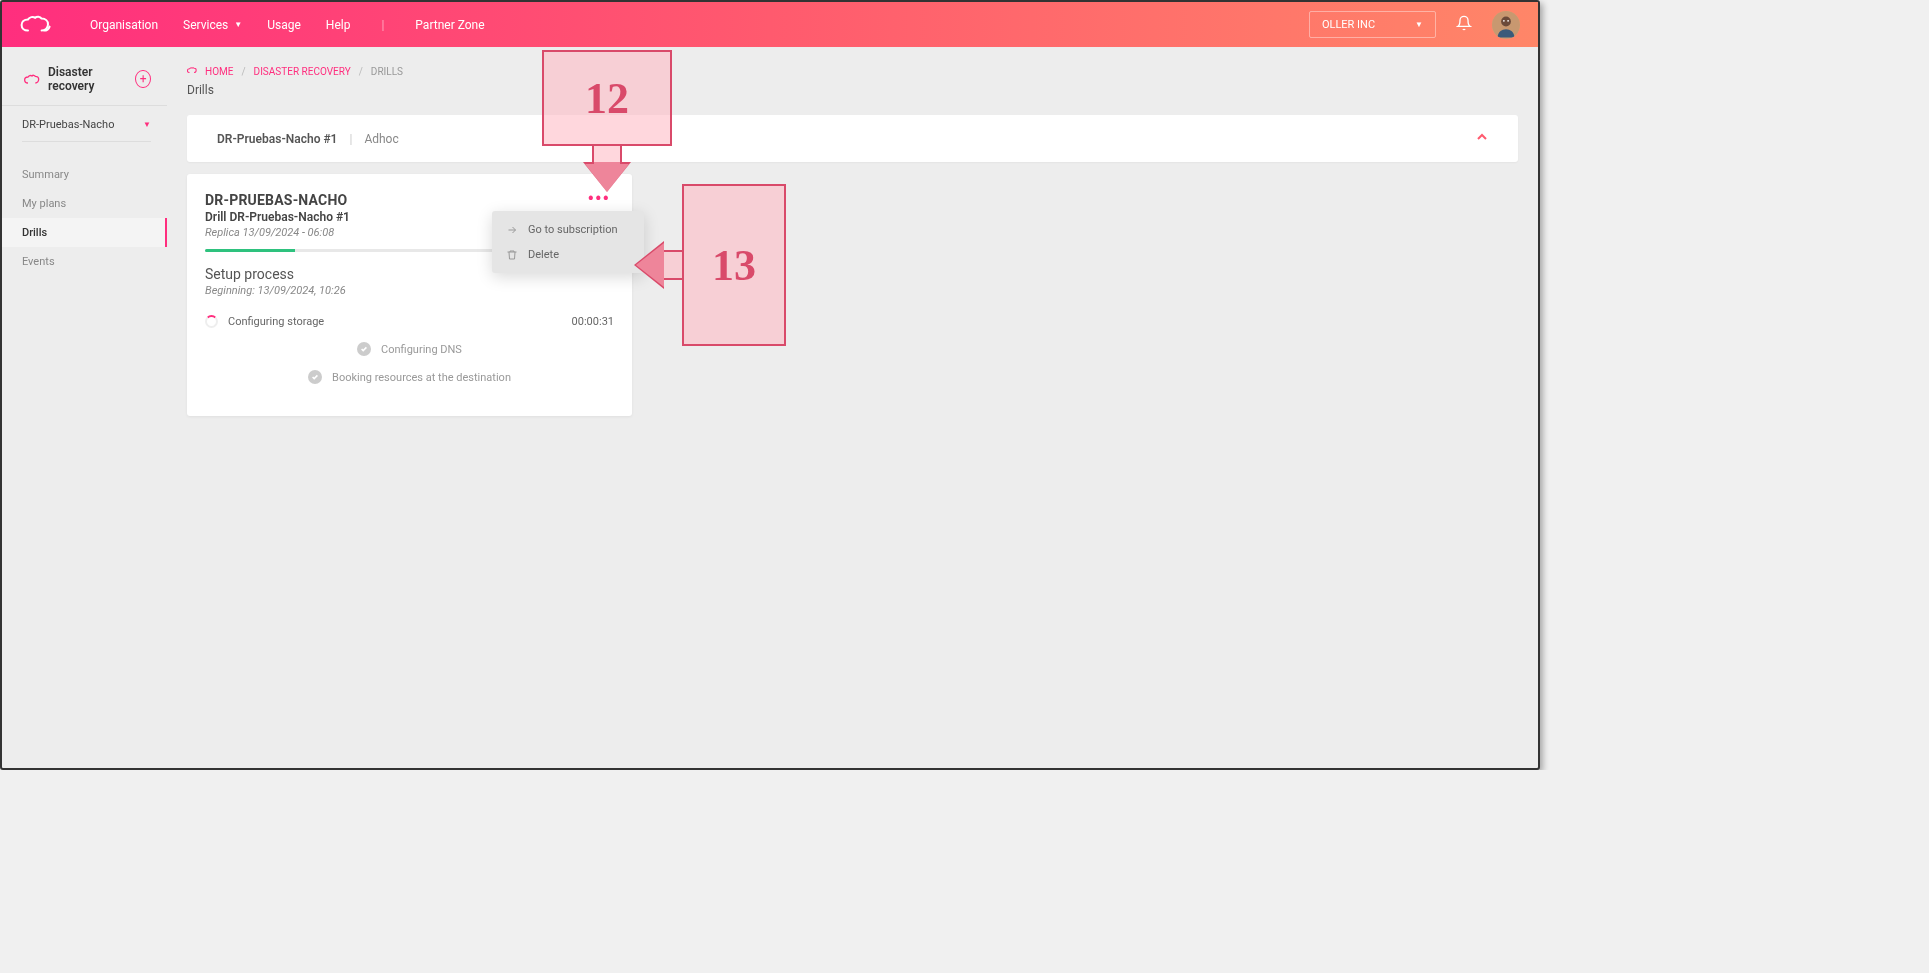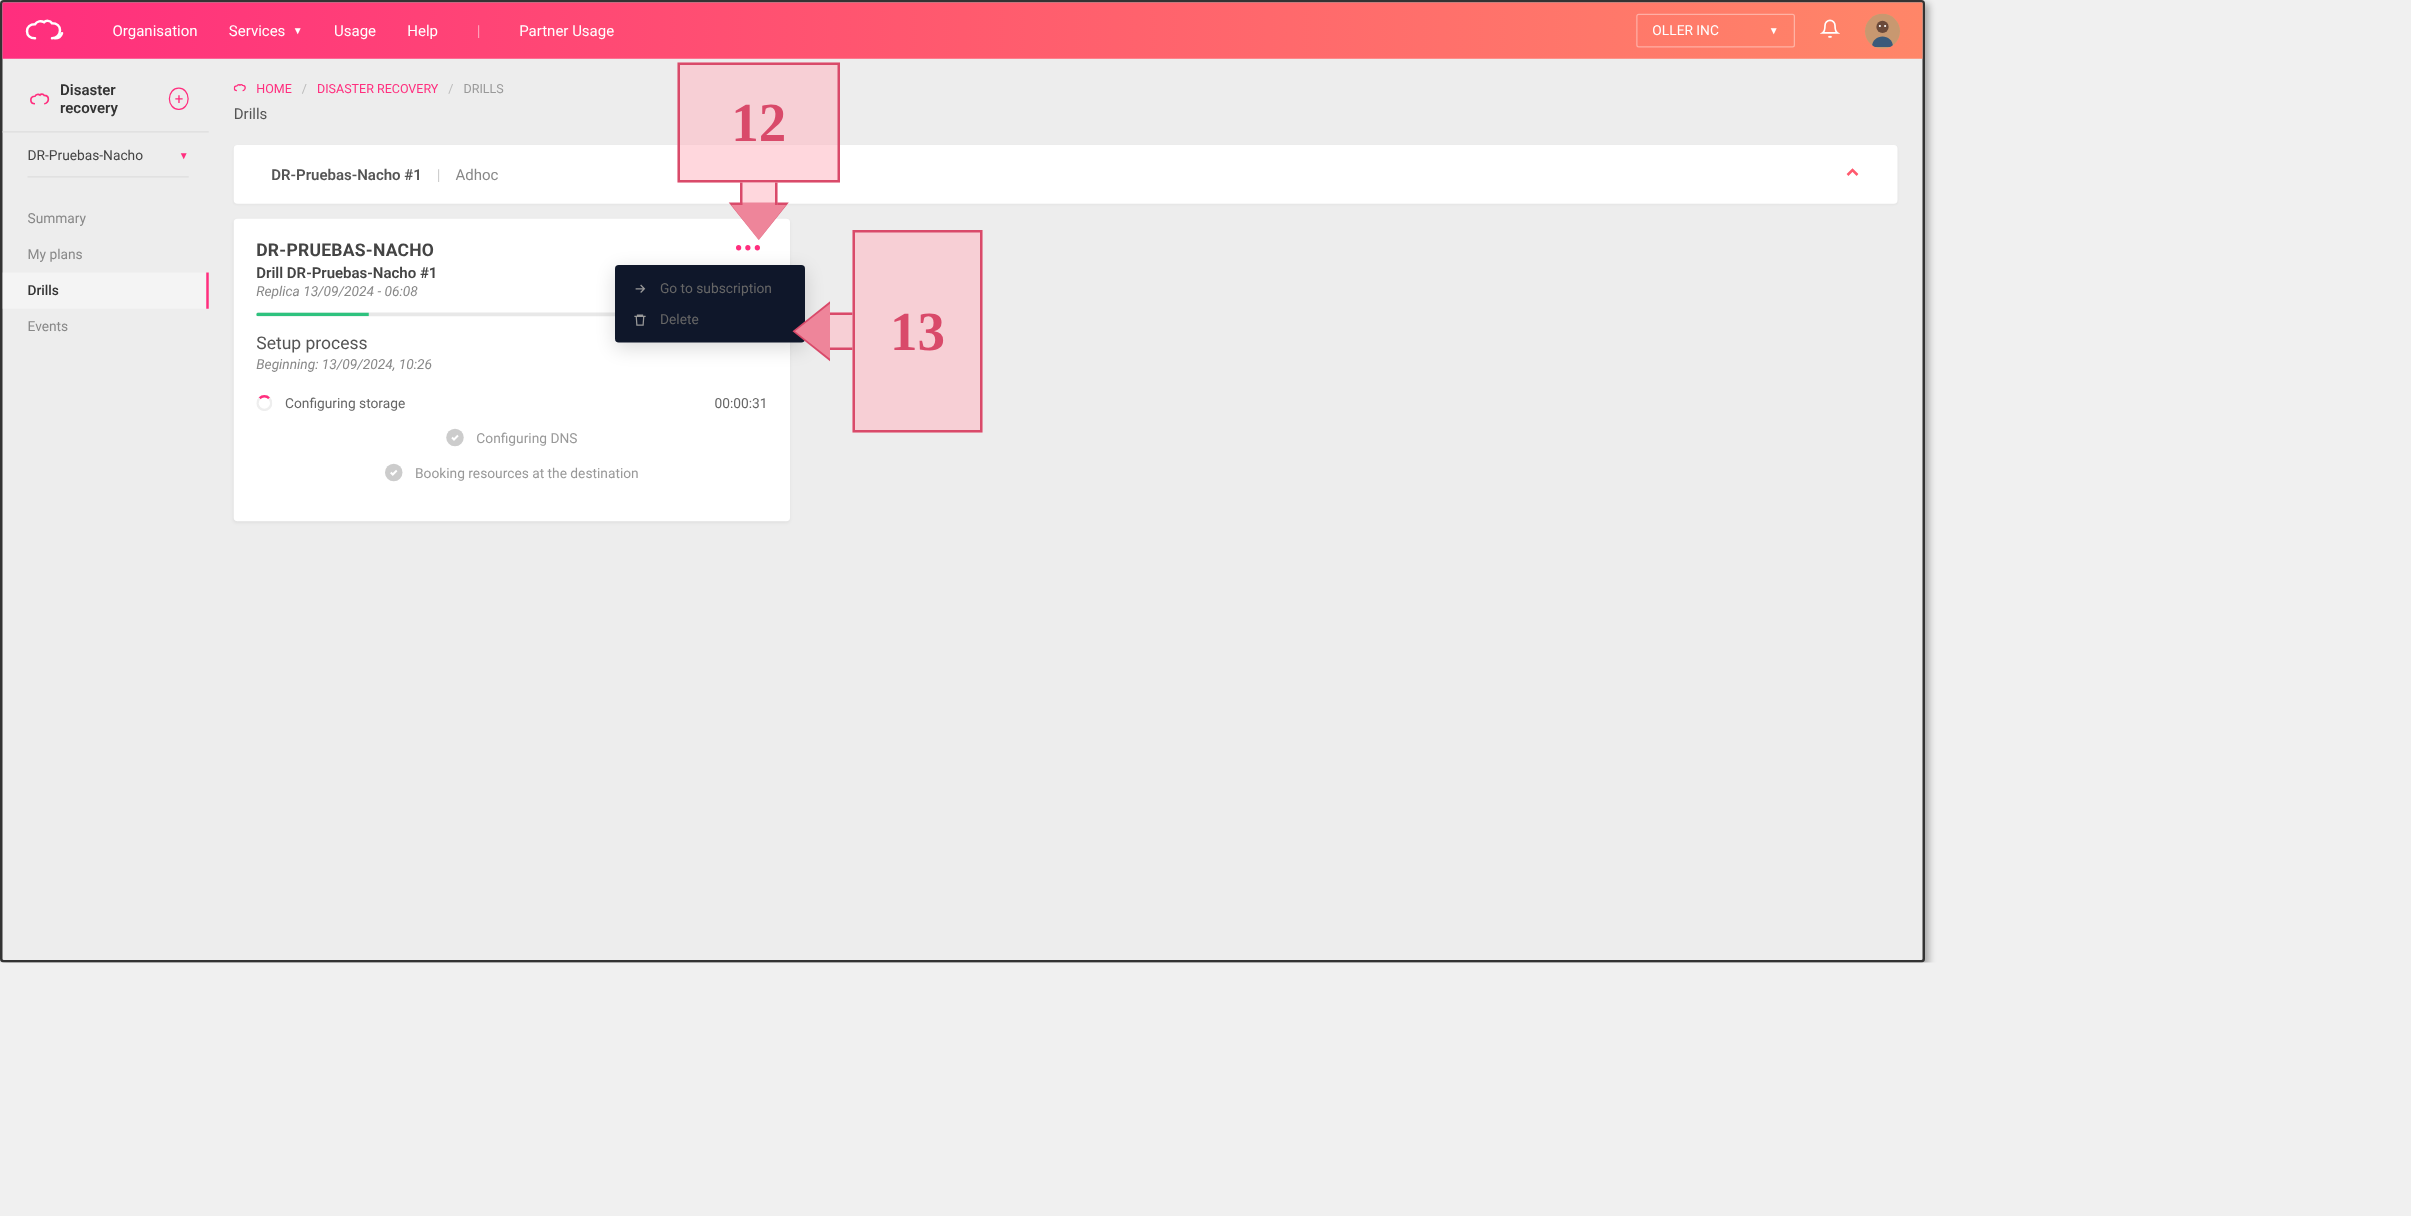--- a/index.html
+++ b/index.html
@@ -58,21 +58,21 @@
 .setup-title { font-size:14px; font-weight:400; color:#555; }
 .setup-meta { font-size:11px; font-style:italic; color:#888; margin-top:2px; margin-bottom:18px;}
 .step { display:flex; align-items:center; gap:10px; font-size:11px; color:#666; margin-bottom:14px;justify-content:center;}
 .step.idle { color:#999; }
 .step-icon-spin { width:13px; height:13px; border:2px solid #eee; border-top-color:#ff2e7e; border-radius:50%; }
 .step-icon-check { width:14px; height:14px; background:#ccc; border-radius:50%; display:flex; align-items:center; justify-content:center;}
 .step-icon-check svg { width:8px; height:8px; }
 .step .time { margin-left:auto; color:#666; }
 
 
-.dropdown { position:absolute; top: 37px; left: 305px; width: 152px; background:#0f172a; border-radius:3px; box-shadow: 0 4px 16px rgba(0,0,0,0.15); padding: 6px 0; z-index:10;}
+.dropdown { position:absolute; top: 37px; left: 305px; width: 152px; background:#e5e5e5; border-radius:3px; box-shadow: 0 4px 16px rgba(0,0,0,0.15); padding: 6px 0; z-index:10;}
 .dropdown-item { display:flex; align-items:center; gap:10px; padding: 6px 14px; font-size:11px; color:#666; cursor:pointer;}
 .dropdown-item svg { width:12px; height:12px; color:#999; }
 
 
 .callout { position:absolute; z-index:30; }
 .callout-box { background: rgba(255,182,193,0.55); border: 2px solid #d94a6a; display:flex; align-items:center; justify-content:center; font-size: 44px; font-weight:700; color:#d94a6a; font-family: Georgia, serif; }
 .callout-arrow-down { width:0; height:0; border-left: 22px solid transparent; border-right: 22px solid transparent; border-top: 28px solid rgba(255,182,193,0.55); margin: 0 auto; position:relative;}
 .callout-arrow-down::before { content:''; position:absolute; top:-30px; left:-24px; width:0;height:0; border-left:24px solid transparent; border-right:24px solid transparent; border-top:30px solid #d94a6a; z-index:-1;}
 .callout-arrow-stem-v { width: 30px; height: 18px; background: rgba(255,182,193,0.55); border-left:2px solid #d94a6a; border-right:2px solid #d94a6a; margin:0 auto;}
 .callout-arrow-left-wrap { display:flex; align-items:center; }
@@ -100,21 +100,21 @@
     </div>
     <div class="nav-items">
       <span class="nav-item">Organisation</span>
       <span class="nav-item">
         <span>Services</span>
         <span style="font-size:8px;">▼</span>
       </span>
       <span class="nav-item">Usage</span>
       <span class="nav-item">Help</span>
       <span class="nav-sep">|</span>
-      <span class="nav-item">Partner Usage</span>
+      <span class="nav-item">Partner Zone</span>
     </div>
     <div class="topbar-right">
       <div class="org-select">
         <span>OLLER INC</span>
         <span style="font-size:8px;">▼</span>
       </div>
       <span class="bell-icon">
         <svg width="16" height="16" viewBox="0 0 24 24" fill="none" stroke="#fff" stroke-width="2">
             <path d="M18 8a6 6 0 10-12 0c0 7-3 9-3 9h18s-3-2-3-9"></path>
             <path d="M13.7 21a2 2 0 01-3.4 0"></path>

